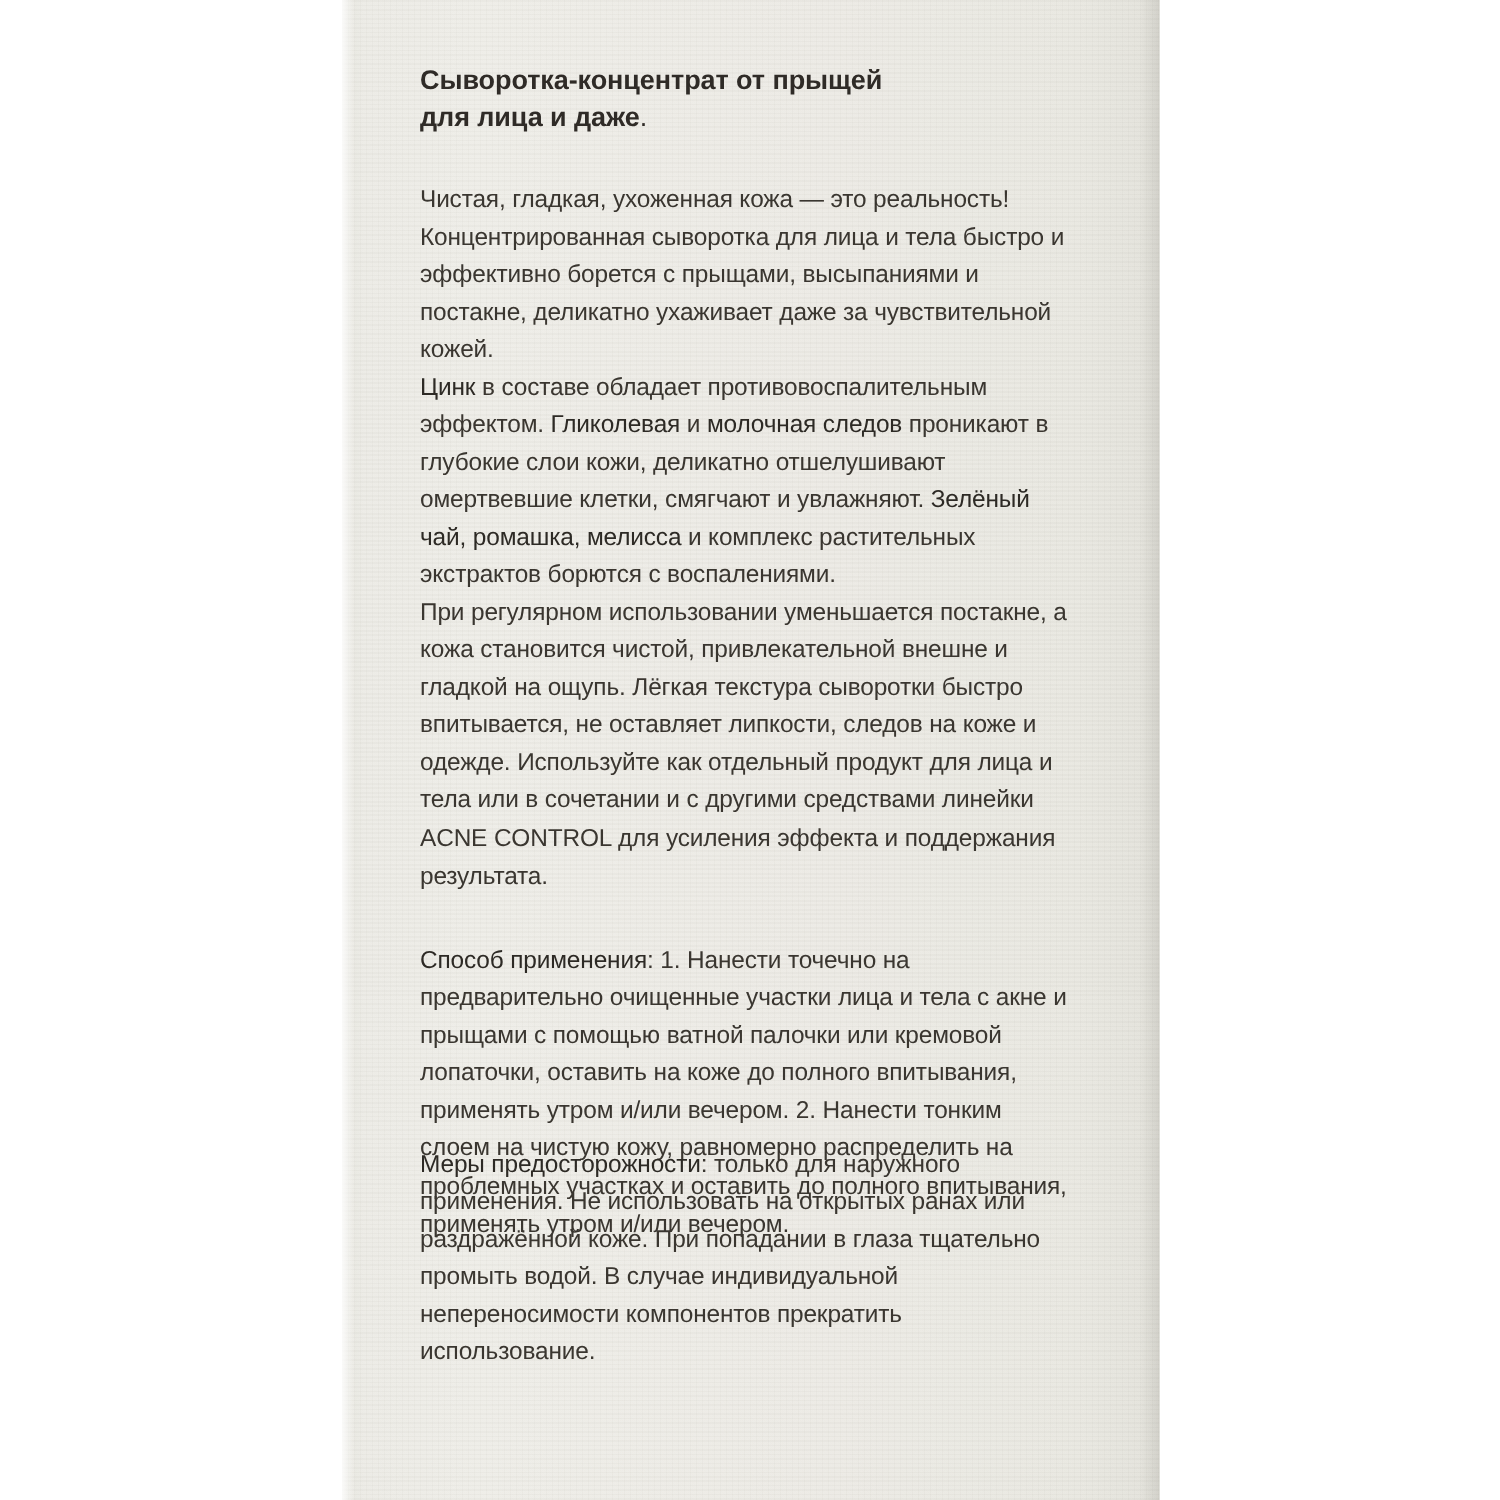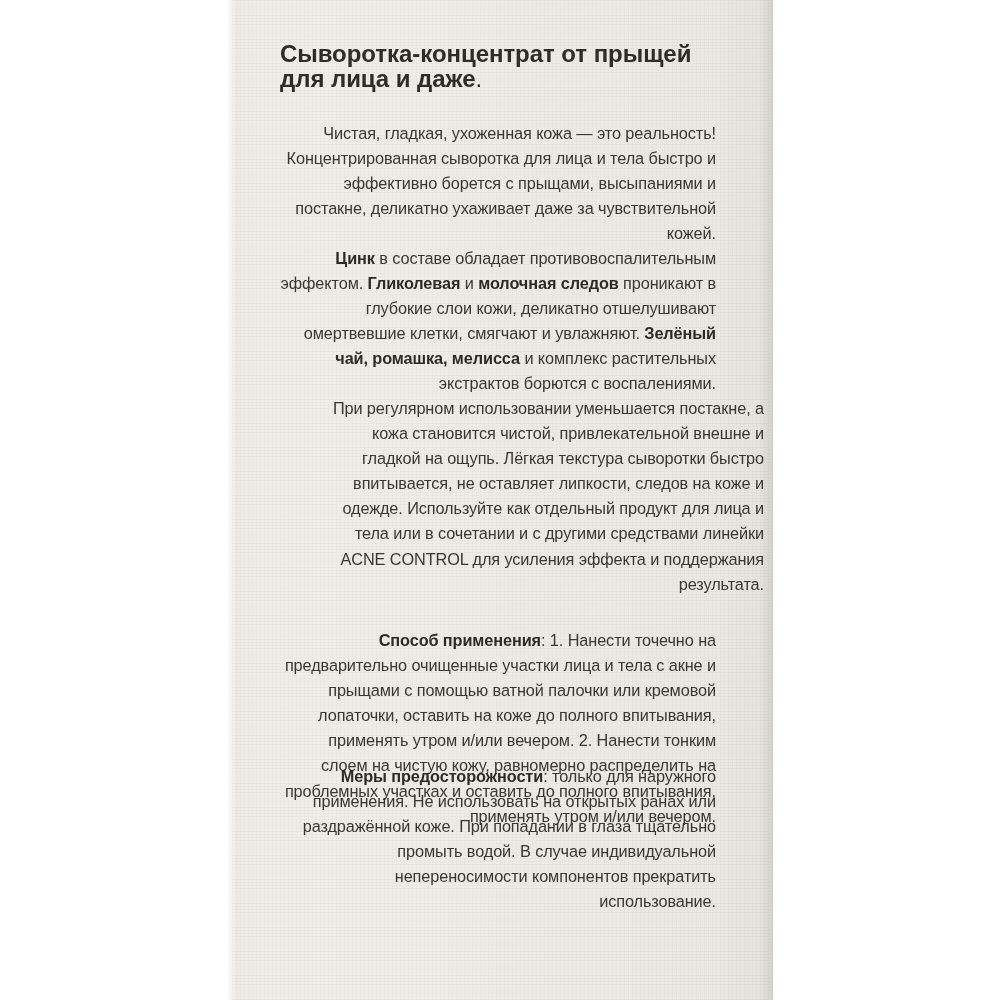--- a/index.html
+++ b/index.html
@@ -75,45 +75,45 @@
     height: 1000px;
     z-index: 3;
     color: #36322d;
   }
 
   .title {
     position: absolute;
     left: 0;
     top: 41px;
     width: 436px;
-    font-size: 24px;
+    font-size: 18px;
     line-height: 25px;
     font-weight: bold;
     letter-spacing: -0.05px;
     color: #2f2b27;
   }
   .title .light { font-weight: normal; }
 
   p.body {
     position: absolute;
     left: 0;
     width: 436px;
     margin: 0;
     font-size: 16.3px;
     line-height: 25.1px;
     font-weight: normal;
     letter-spacing: -0.1px;
     color: #3a3630;
-    text-align: right;
+    text-align: left;
   }
-  p.body b { font-weight: bold; color: #2d2a25; }
+  p.body b { font-weight: normal; color: #2d2a25; }
 
   #p-intro    { top: 121px; }
   #p-active   { top: 246px; }
-  #p-result   { top: 396px; margin-left: 48px; }
+  #p-result   { top: 396px; }
   #p-usage    { top: 628px; }
   #p-caution  { top: 764px; }
 </style>
 </head>
 <body>
 
 <div id="page">
 
   <div id="panel"></div>
   <div id="fold-left"></div>

